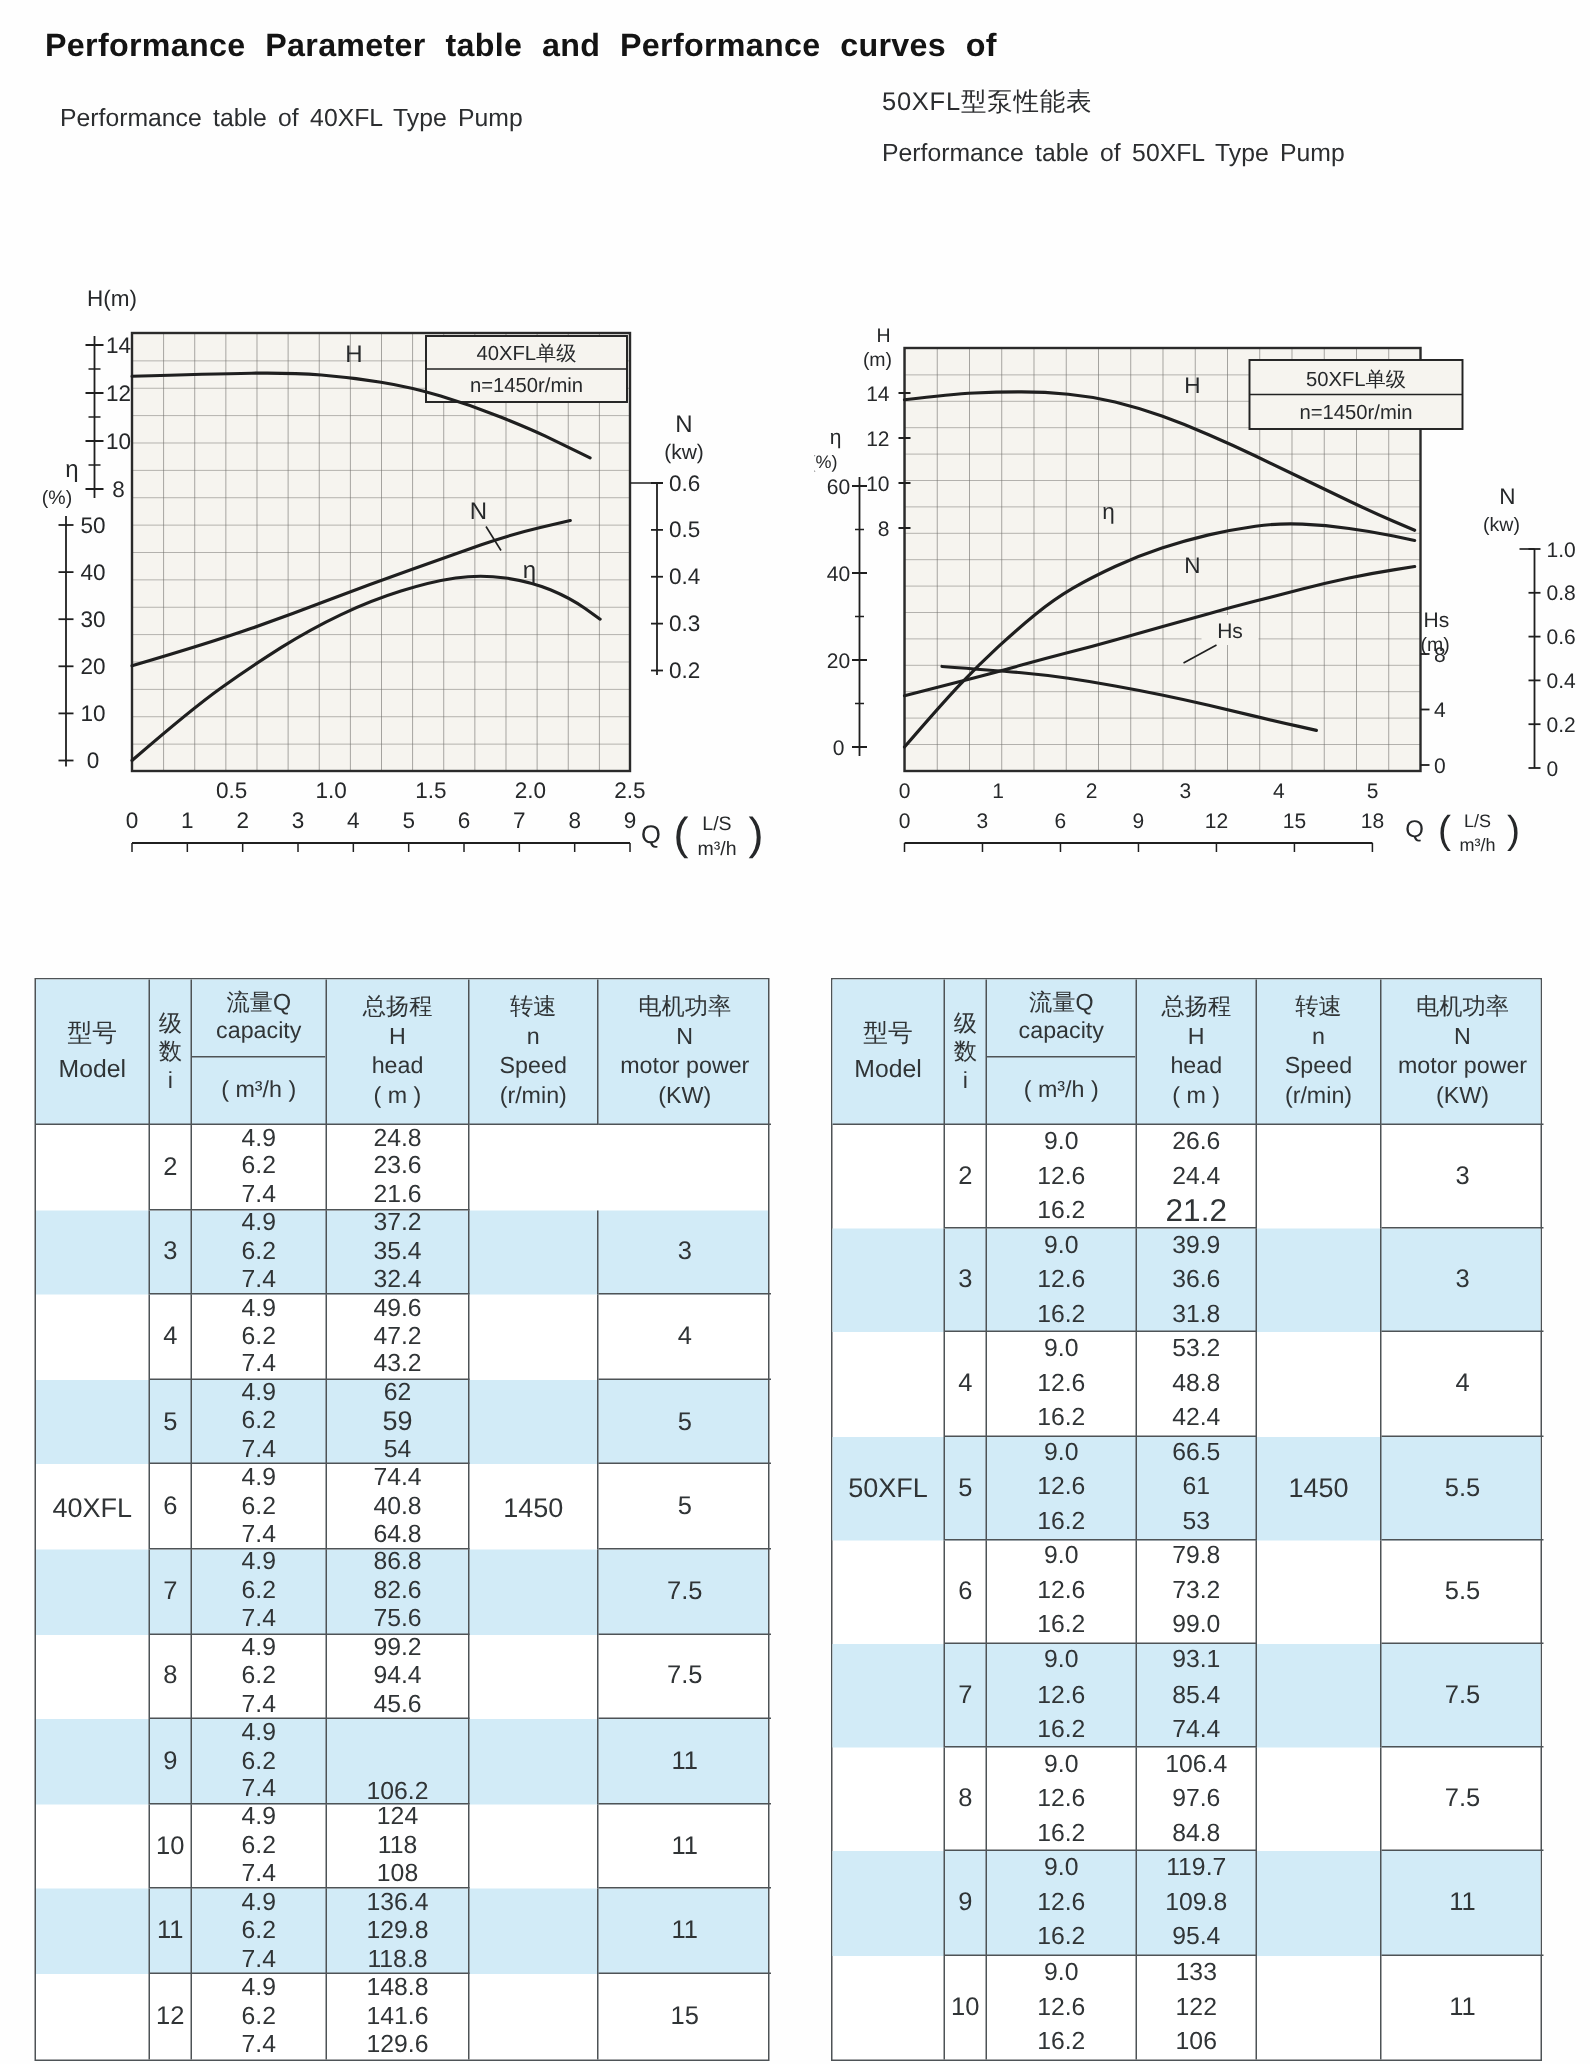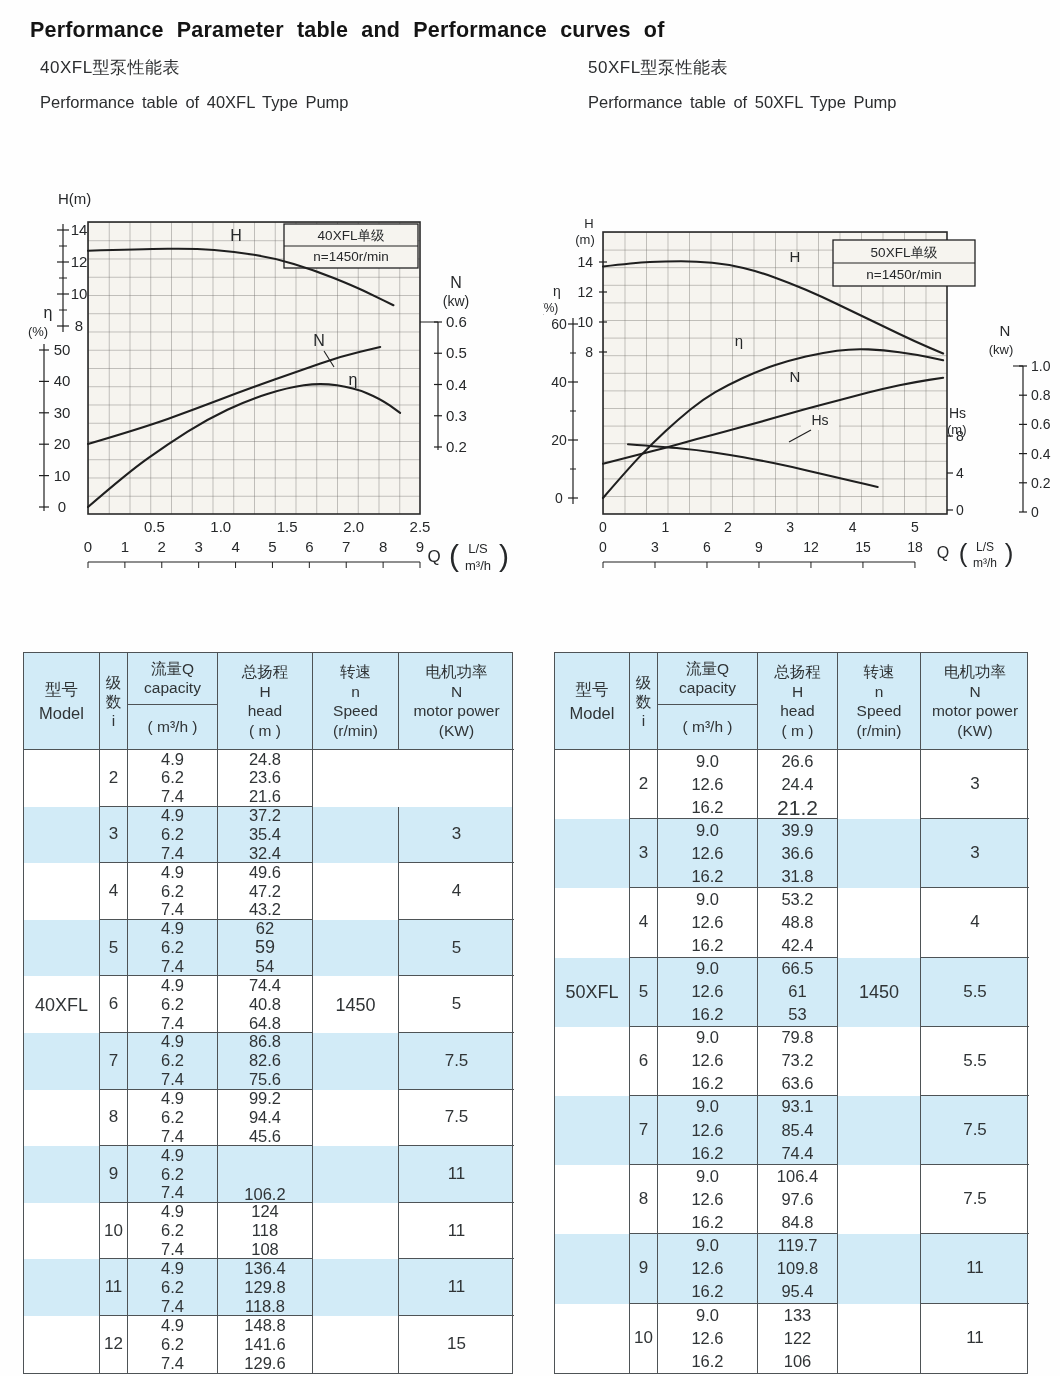--- a/index.html
+++ b/index.html
@@ -30,21 +30,20 @@
           border-bottom:1px solid var(--bd)}
   .capBot{flex:1;display:flex;align-items:center;justify-content:center}
 </style>
 </head>
 <body>
 
 <div class="page">
   <h1 class="title">Performance Parameter table and Performance curves of</h1>
 
   <div class="sub" id="sub1">
-    <div class="cn">40XFL型泵性能表</div>
     <div class="en">Performance table of 40XFL Type Pump</div>
   </div>
   <div class="sub" id="sub2">
     <div class="cn">50XFL型泵性能表</div>
     <div class="en">Performance table of 50XFL Type Pump</div>
   </div>
 
   <div id="chart1"><svg width="505" height="420" viewBox="0 0 505 420">
         <defs>
           <pattern id="grid1" width="20.75" height="18.25" patternUnits="userSpaceOnUse" x="66" y="38">
@@ -646,21 +645,21 @@
             <div class="tl" style="font-size: 17px; line-height: 20px; white-space: nowrap;">6</div>
           </div>
           <div class="tc">
             <div class="tl" style="font-size: 16.5px; line-height: 23.0667px; white-space: nowrap;">9.0</div>
             <div class="tl" style="font-size: 16.5px; line-height: 23.0667px; white-space: nowrap;">12.6</div>
             <div class="tl" style="font-size: 16.5px; line-height: 23.0667px; white-space: nowrap;">16.2</div>
           </div>
           <div class="tc">
             <div class="tl" style="font-size: 16.5px; line-height: 23.0667px; white-space: nowrap;">79.8</div>
             <div class="tl" style="font-size: 16.5px; line-height: 23.0667px; white-space: nowrap;">73.2</div>
-            <div class="tl" style="font-size: 16.5px; line-height: 23.0667px; white-space: nowrap;">63.6</div>
+            <div class="tl" style="font-size: 16.5px; line-height: 23.0667px; white-space: nowrap;">99.0</div>
           </div>
           <div class="tc mcell"></div>
           <div class="tc">
             <div class="tl" style="font-size: 17px; line-height: 20px; white-space: nowrap;">5.5</div>
           </div>
         </div>
         <div class="trow blue" style="grid-template-columns: 75px 28px 100px 80px 83px 108px; height: 69.2px;">
           <div class="tc mcell"></div>
           <div class="tc">
             <div class="tl" style="font-size: 17px; line-height: 20px; white-space: nowrap;">7</div>

